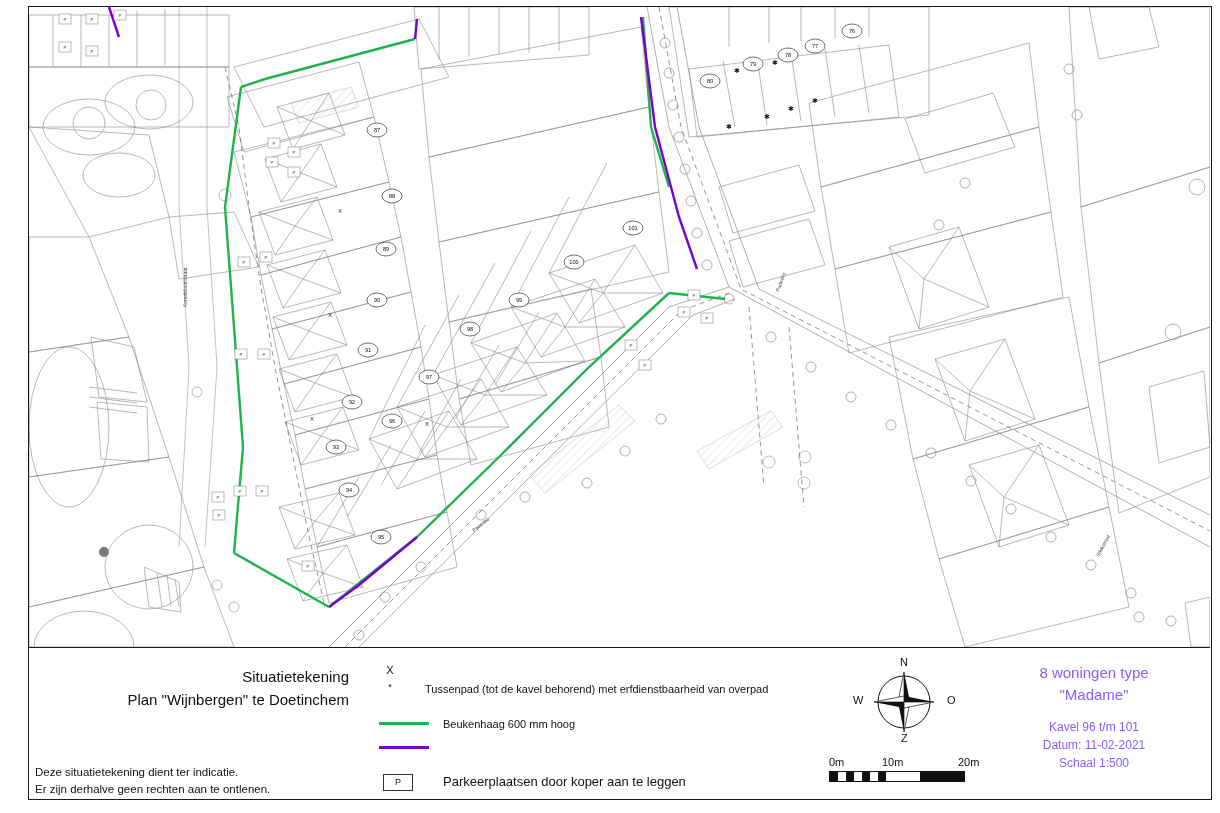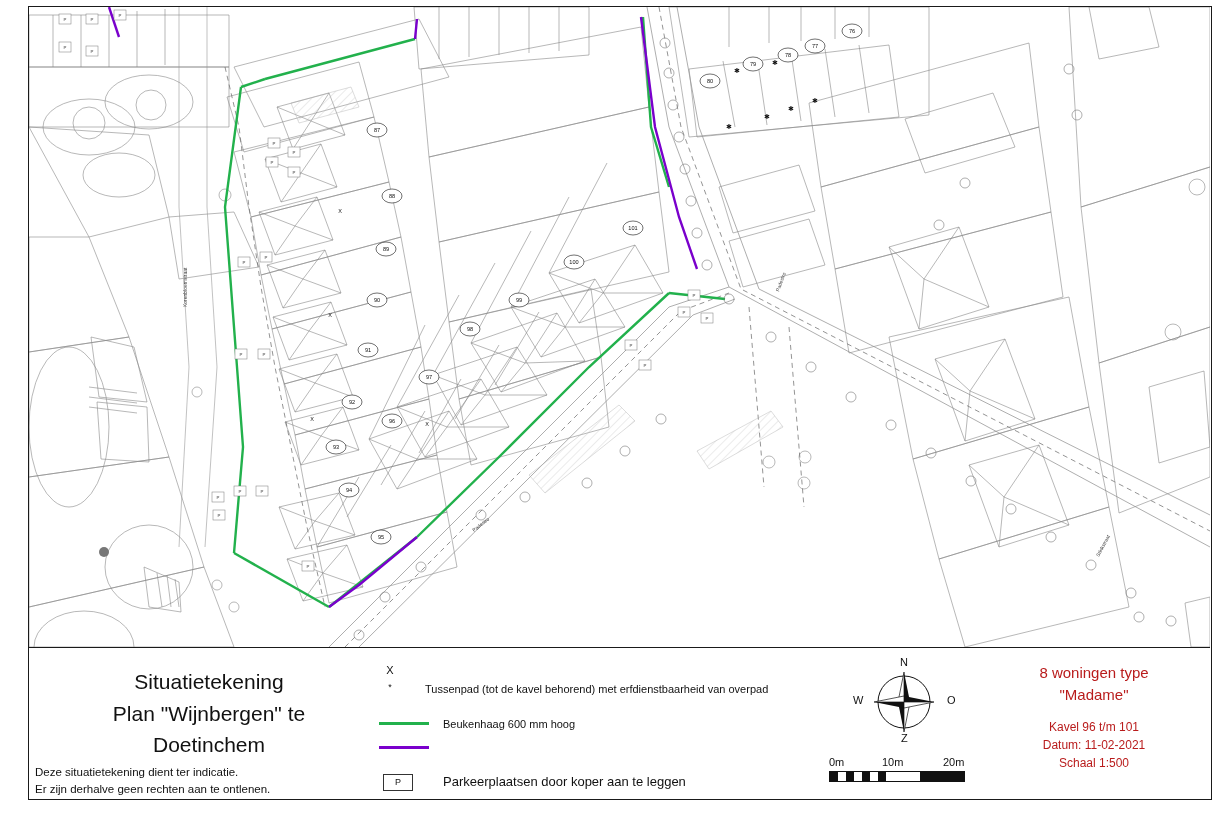--- a/index.html
+++ b/index.html
@@ -57,22 +57,22 @@
     top: 641px;
     width: 1181px;
     height: 150px;
     background: #ffffff;
   }
   .title-block {
     position: absolute;
     left: 40px;
     top: 18px;
     width: 280px;
-    text-align: center;
-    font-size: 21px;
+    text-align: right;
+    font-size: 15px;
     color: #111;
     line-height: 1.5;
   }
   .disclaimer {
     position: absolute;
     left: 6px;
     top: 116px;
     font-size: 11.5px;
     color: #111;
     line-height: 1.45;
@@ -172,40 +172,40 @@
   }
   .scale-labels {
     position: relative;
     height: 14px;
     font-size: 11px;
     color: #111;
   }
   .scale-labels span { position: absolute; top: 0; }
   .sl-0 { left: 0px; }
   .sl-10 { left: 53px; }
-  .sl-20 { left: 114px; }
+  .sl-20 { left: 129px; }
   .scale-graphic {
     position: relative;
     width: 136px;
     height: 11px;
     margin-top: 1px;
     border: 1px solid #111;
     box-sizing: border-box;
     background: #ffffff;
   }
   .sg-seg { position: absolute; top: 0; height: 9px; background: #111; }
 
   
   .info-block {
     position: absolute;
     left: 955px;
     top: 14px;
     width: 220px;
     text-align: center;
-    color: #b91c1c;
+    color: #8b5cf6;
   }
   .info-title { font-size: 15px; line-height: 1.45; }
   .info-sub {
     margin-top: 12px;
     font-size: 12px;
     line-height: 1.5;
   }
   .lot-num {
     font-size: 5.6px;
     fill: #111;

